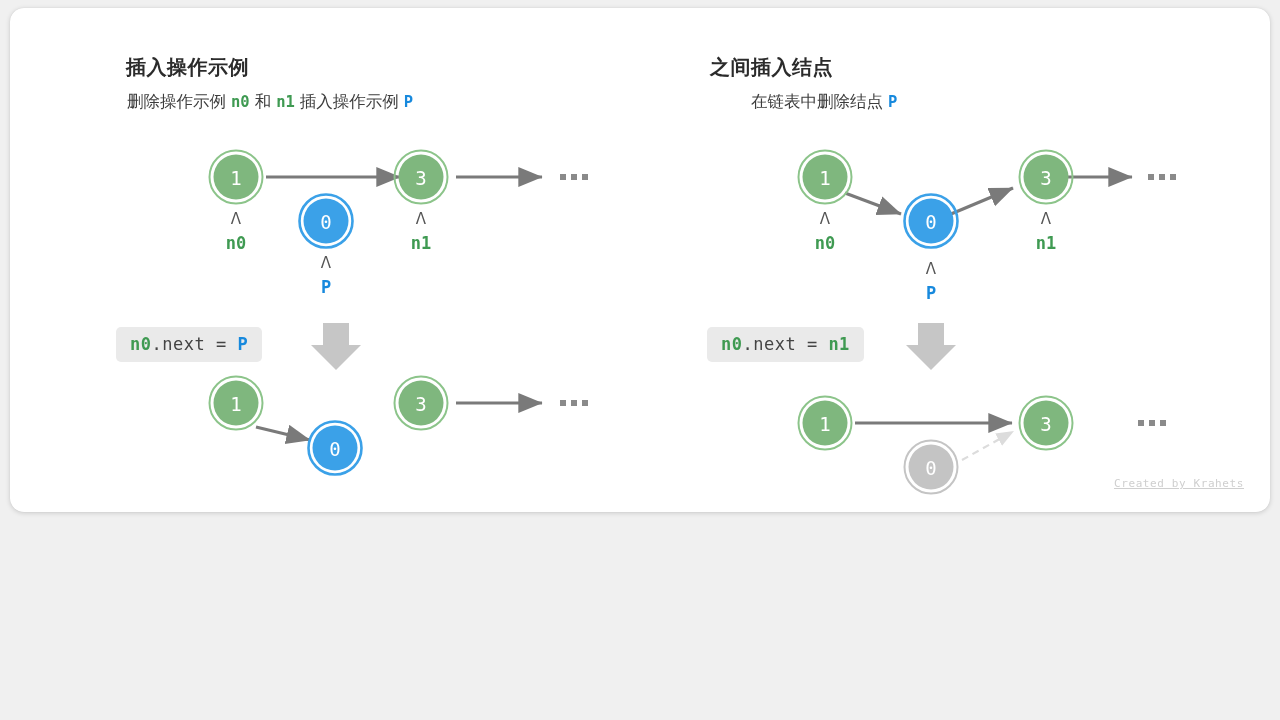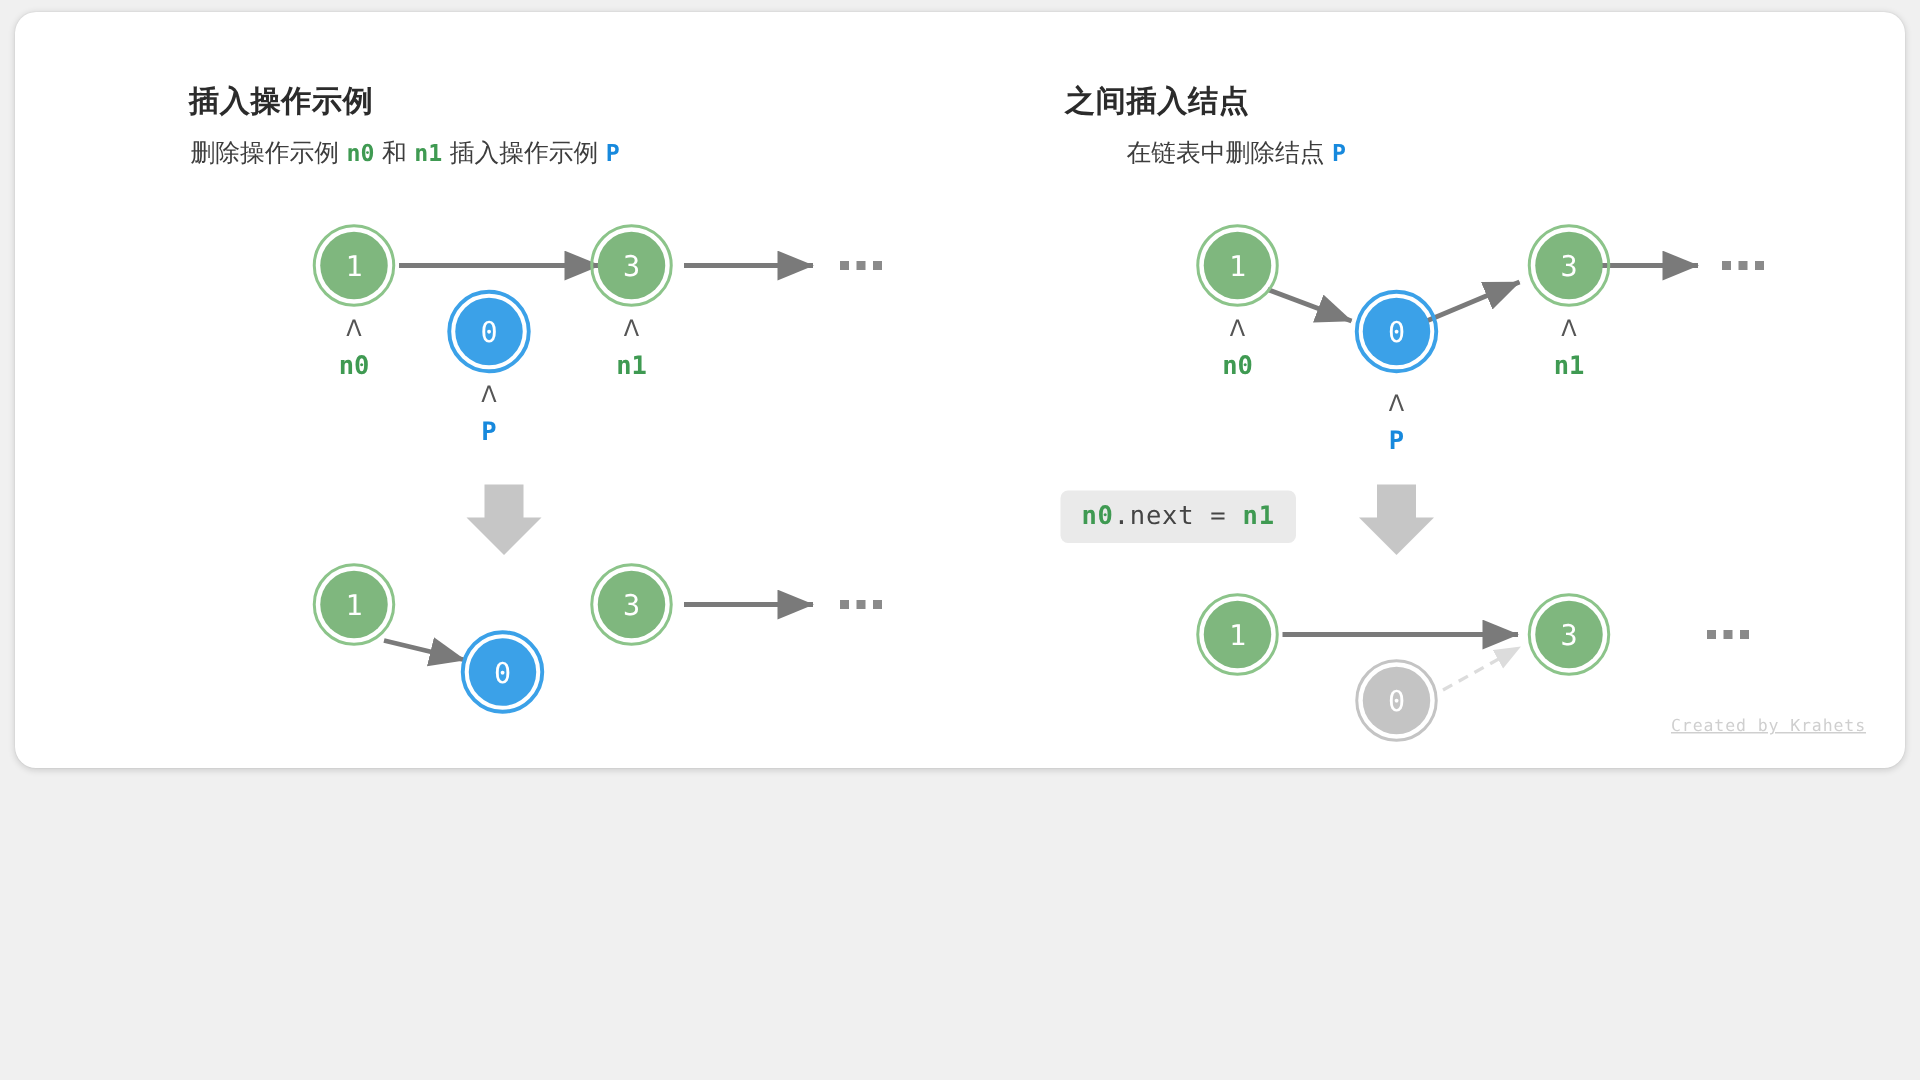--- a/index.html
+++ b/index.html
@@ -102,20 +102,23 @@
 <body>
 
 <div id="card">
 
   <div class="panel-title" style="left:116px; top:46px;">插入操作示例</div>
 
   <div class="panel-sub" style="left:117px; top:83px;">
     <span>删除操作示例</span><span class="mono green">n0</span><span>和</span><span class="mono green">n1</span><span>插入操作示例</span><span class="mono blue">P</span>
   </div>
 
+  <div class="codebox" style="left:106px; top:319px;">
+    <b class="green">n0</b><span>.next = </span><b class="blue">P</b>
+  </div>
 
 
   <div class="panel-title" style="left:700px; top:46px;">之间插入结点</div>
 
   <div class="panel-sub" style="left:701px; top:83px;margin-left:40px;">
     <span>在链表中删除结点</span><span class="mono blue">P</span>
   </div>
 
   <div class="codebox" style="left:697px; top:319px;">
     <b class="green">n0</b><span>.next = </span><b class="green">n1</b>

